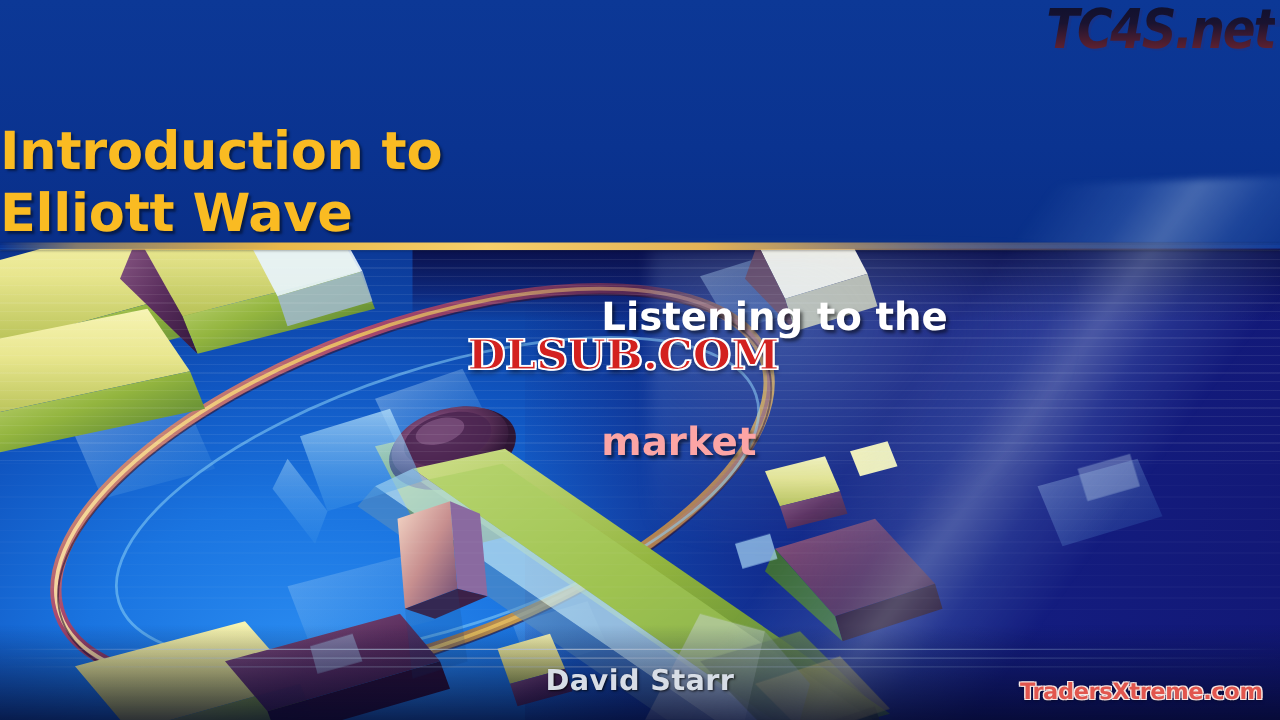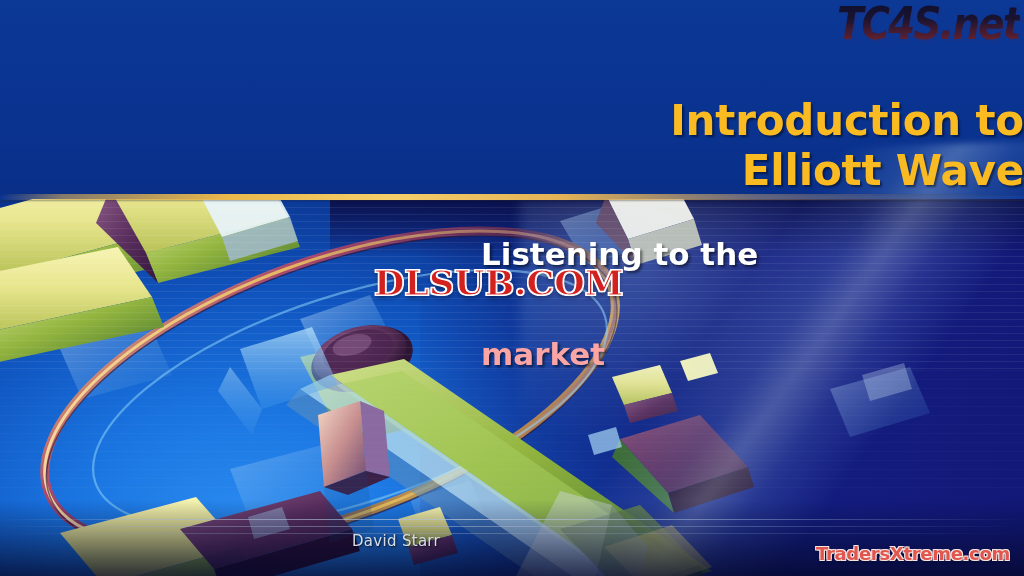--- a/index.html
+++ b/index.html
@@ -146,21 +146,21 @@
     width: 1024px; height: 377px;
     overflow: hidden;
   }
   .art svg { display: block; }
 
   
   .title {
     position: absolute;
     left: 0; top: 96px;
     width: 1024px;
-    text-align: right;
+    text-align: left;
     color: #fabb22;
     font-size: 42px;
     font-weight: bold;
     line-height: 50px;
     letter-spacing: -0.2px;
     text-shadow: 2px 2px 2px rgba(0,0,0,0.45);
     white-space: pre-line;
   }
   .subtitle {
     position: absolute;
@@ -172,23 +172,24 @@
     line-height: 50px;
     text-shadow: 2px 2px 3px rgba(0,0,0,0.55);
     margin-left: 11px;
   }
   .subtitle .accent { color: #fca5a5; }
 
   .presenter {
     position: absolute;
     left: 352px; top: 532px;
     width: 320px;
+    text-align: center;
     color: #d7dde6;
-    font-size: 15px;
-    font-weight: normal;
+    font-size: 23px;
+    font-weight: bold;
     letter-spacing: 0.3px;
     text-shadow: 1px 1px 2px rgba(0,0,0,0.75);
   }
 
   
   .wm-tc4s {
     position: absolute;
     right: 4px; top: -2px;
     font-family: "DejaVu Sans", "Liberation Sans", sans-serif;
     font-size: 44px;

